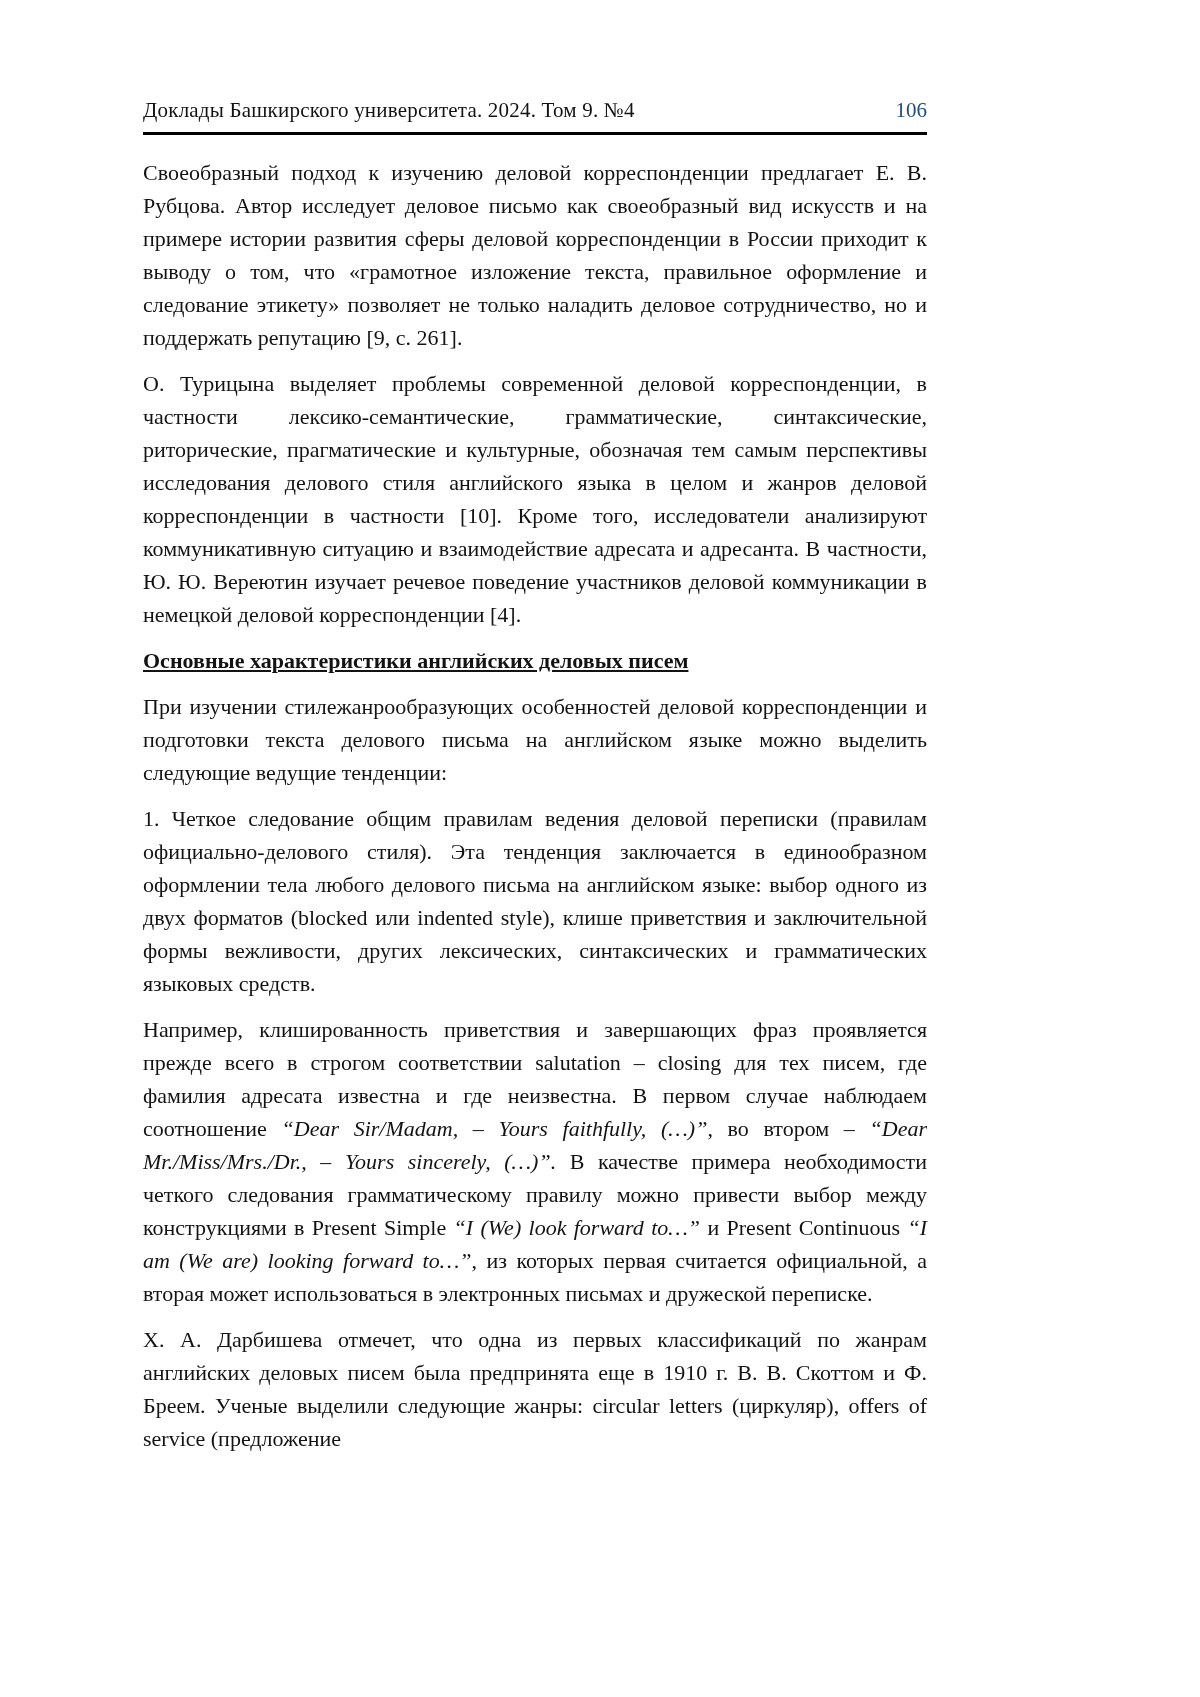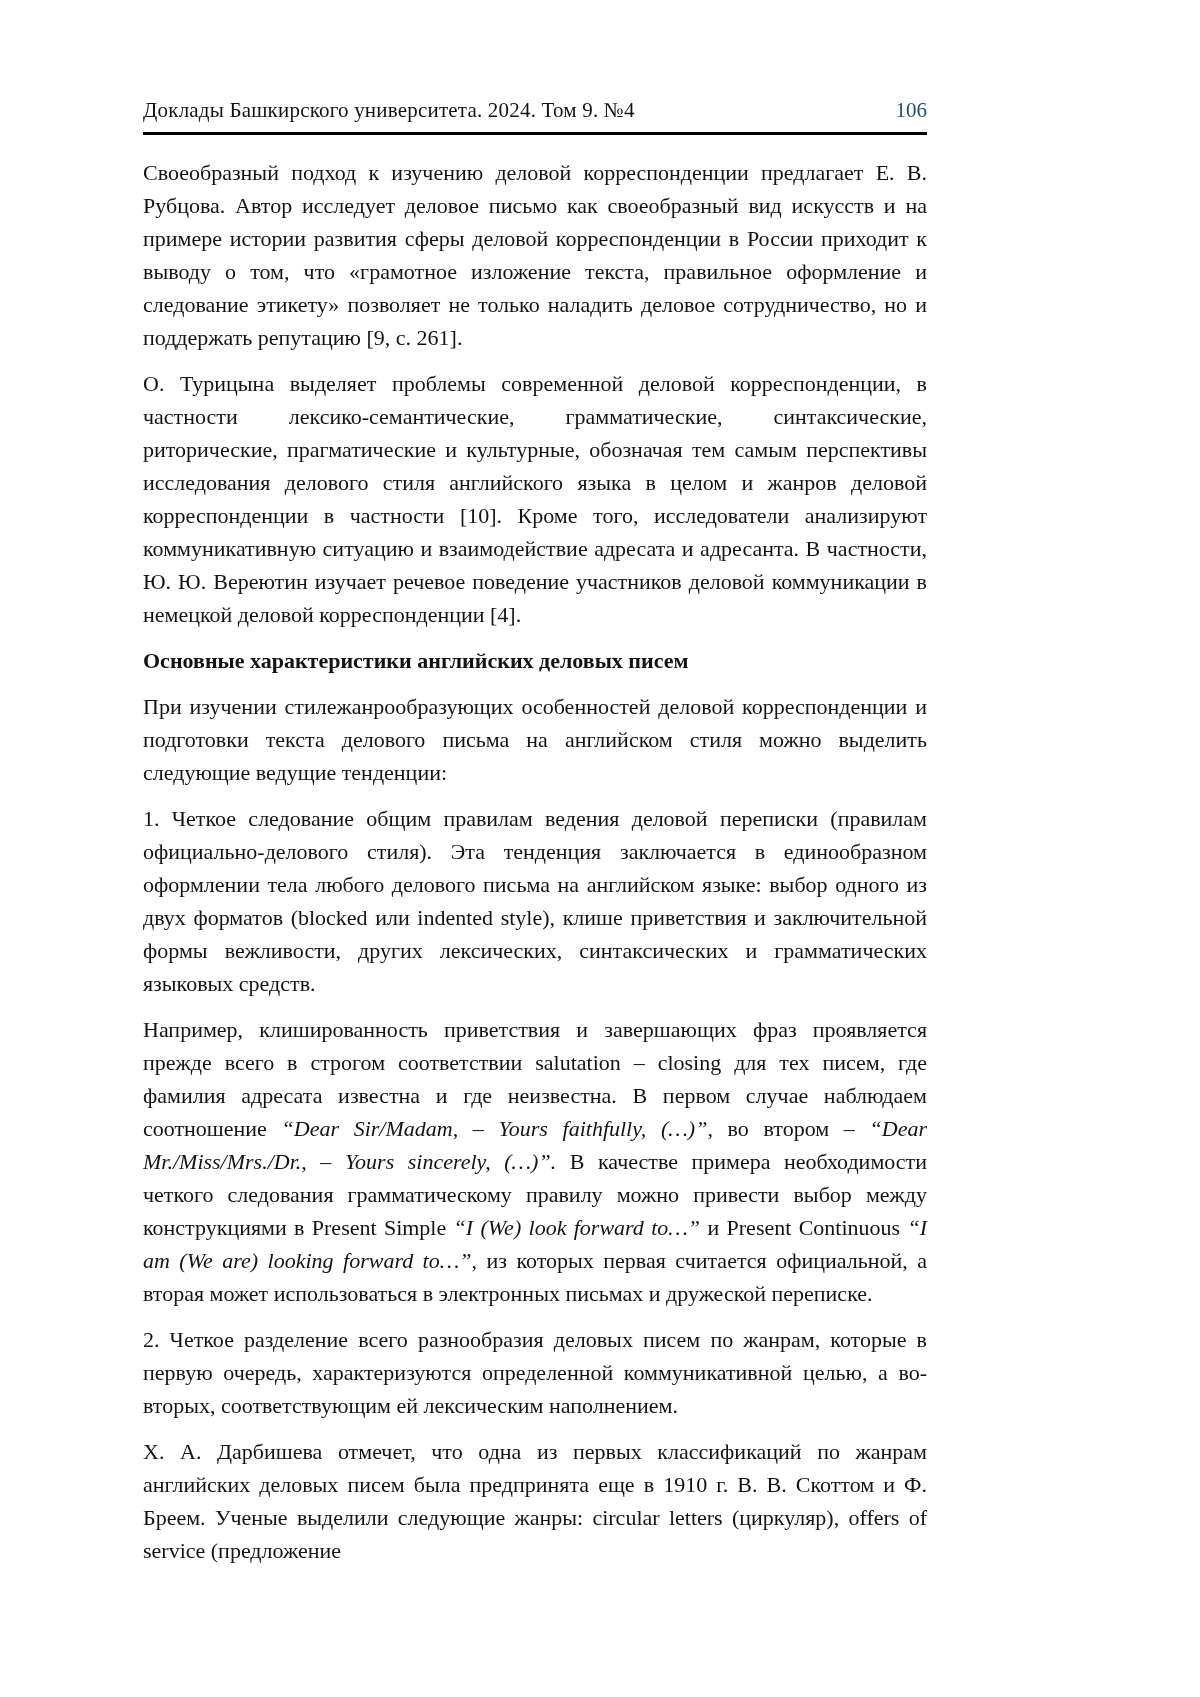--- a/index.html
+++ b/index.html
@@ -39,20 +39,21 @@
   }
   .article p {
     margin: 0 0 13px 0;
   }
   .article h2 {
     font-size: 22px;
     line-height: 33px;
     margin: 0 0 13px 0;
     font-weight: bold;
     text-align: left;
+    text-decoration: underline;
   }
   em.q {
     font-style: italic;
     margin-top: 46px;
   }
 </style>
 </head>
 <body>
 
 <div class="page">
@@ -63,25 +64,24 @@
   </div>
 
   <div class="article">
 
     <p>Своеобразный подход к изучению деловой корреспонденции предлагает Е. В. Рубцова. Автор исследует деловое письмо как своеобразный вид искусств и на примере истории развития сферы деловой корреспонденции в России приходит к выводу о том, что «грамотное изложение текста, правильное оформление и следование этикету» позволяет не только наладить деловое сотрудничество, но и поддержать репутацию [9, с. 261].</p>
 
     <p>О. Турицына выделяет проблемы современной деловой корреспонденции, в частности лексико-семантические, грамматические, синтаксические, риторические, прагматические и культурные, обозначая тем самым перспективы исследования делового стиля английского языка в целом и жанров деловой корреспонденции в частности [10]. Кроме того, исследователи анализируют коммуникативную ситуацию и взаимодействие адресата и адресанта. В частности, Ю. Ю. Вереютин изучает речевое поведение участников деловой коммуникации в немецкой деловой корреспонденции [4].</p>
 
     <h2>Основные характеристики английских деловых писем</h2>
 
-    <p>При изучении стилежанрообразующих особенностей деловой корреспонденции и подготовки текста делового письма на английском стиля можно выделить следующие ведущие тенденции:</p>
+    <p>При изучении стилежанрообразующих особенностей деловой корреспонденции и подготовки текста делового письма на английском языке можно выделить следующие ведущие тенденции:</p>
 
     <p>1. Четкое следование общим правилам ведения деловой переписки (правилам официально-делового стиля). Эта тенденция заключается в единообразном оформлении тела любого делового письма на английском языке: выбор одного из двух форматов (blocked или indented style), клише приветствия и заключительной формы вежливости, других лексических, синтаксических и грамматических языковых средств.</p>
 
     <p><span>Например, клишированность приветствия и завершающих фраз проявляется прежде всего в строгом соответствии salutation – closing для тех писем, где фамилия адресата известна и где неизвестна. В первом случае наблюдаем соотношение </span><em class="q">“Dear Sir/Madam, – Yours faithfully, (…)”</em><span>, во втором – </span><em class="q">“Dear Mr./Miss/Mrs./Dr., – Yours sincerely, (…)”.</em><span> В качестве примера необходимости четкого следования грамматическому правилу можно привести выбор между конструкциями в Present Simple </span><em class="q">“I (We) look forward to…”</em><span> и Present Continuous </span><em class="q">“I am (We are) looking forward to…”</em><span>, из которых первая считается официальной, а вторая может использоваться в электронных письмах и дружеской переписке.</span></p>
 
-    <p>2. Четкое разделение всего разнообразия деловых писем по жанрам, которые в первую очередь, характеризуются определенной коммуникативной целью, а во-вторых, соответствующим ей лексическим наполнением.</p>
 
     <p>Х. А. Дарбишева отмечет, что одна из первых классификаций по жанрам английских деловых писем была предпринята еще в 1910 г. В. В. Скоттом и Ф. Бреем. Ученые выделили следующие жанры: circular letters (циркуляр), offers of service (предложение</p>
 
   </div>
 
 </div>
 
 </body></html>

